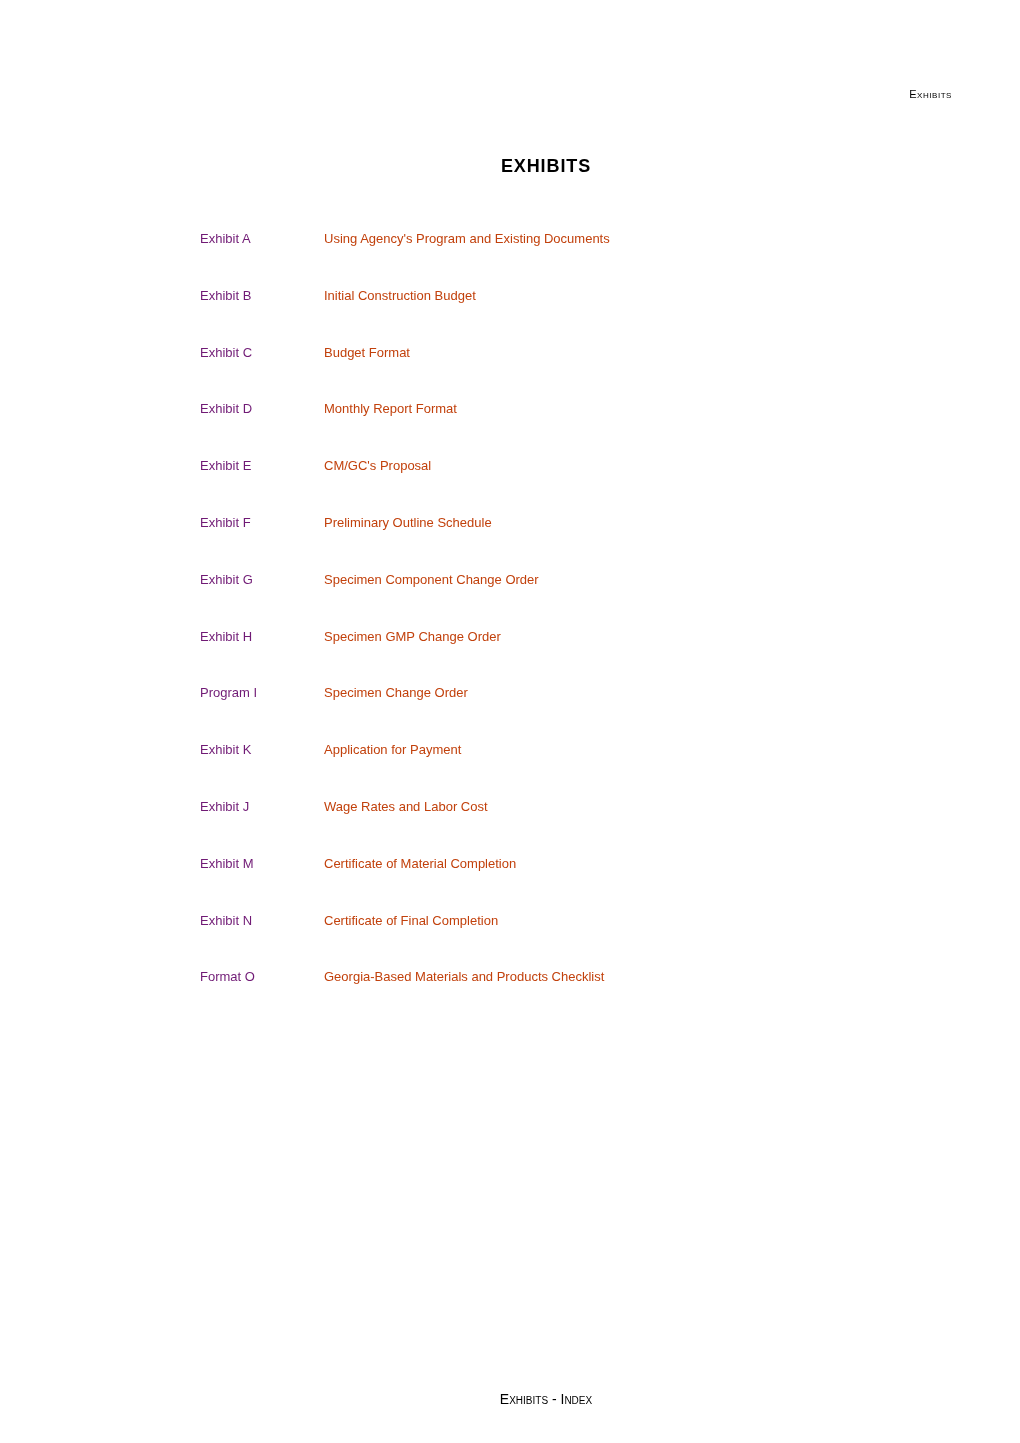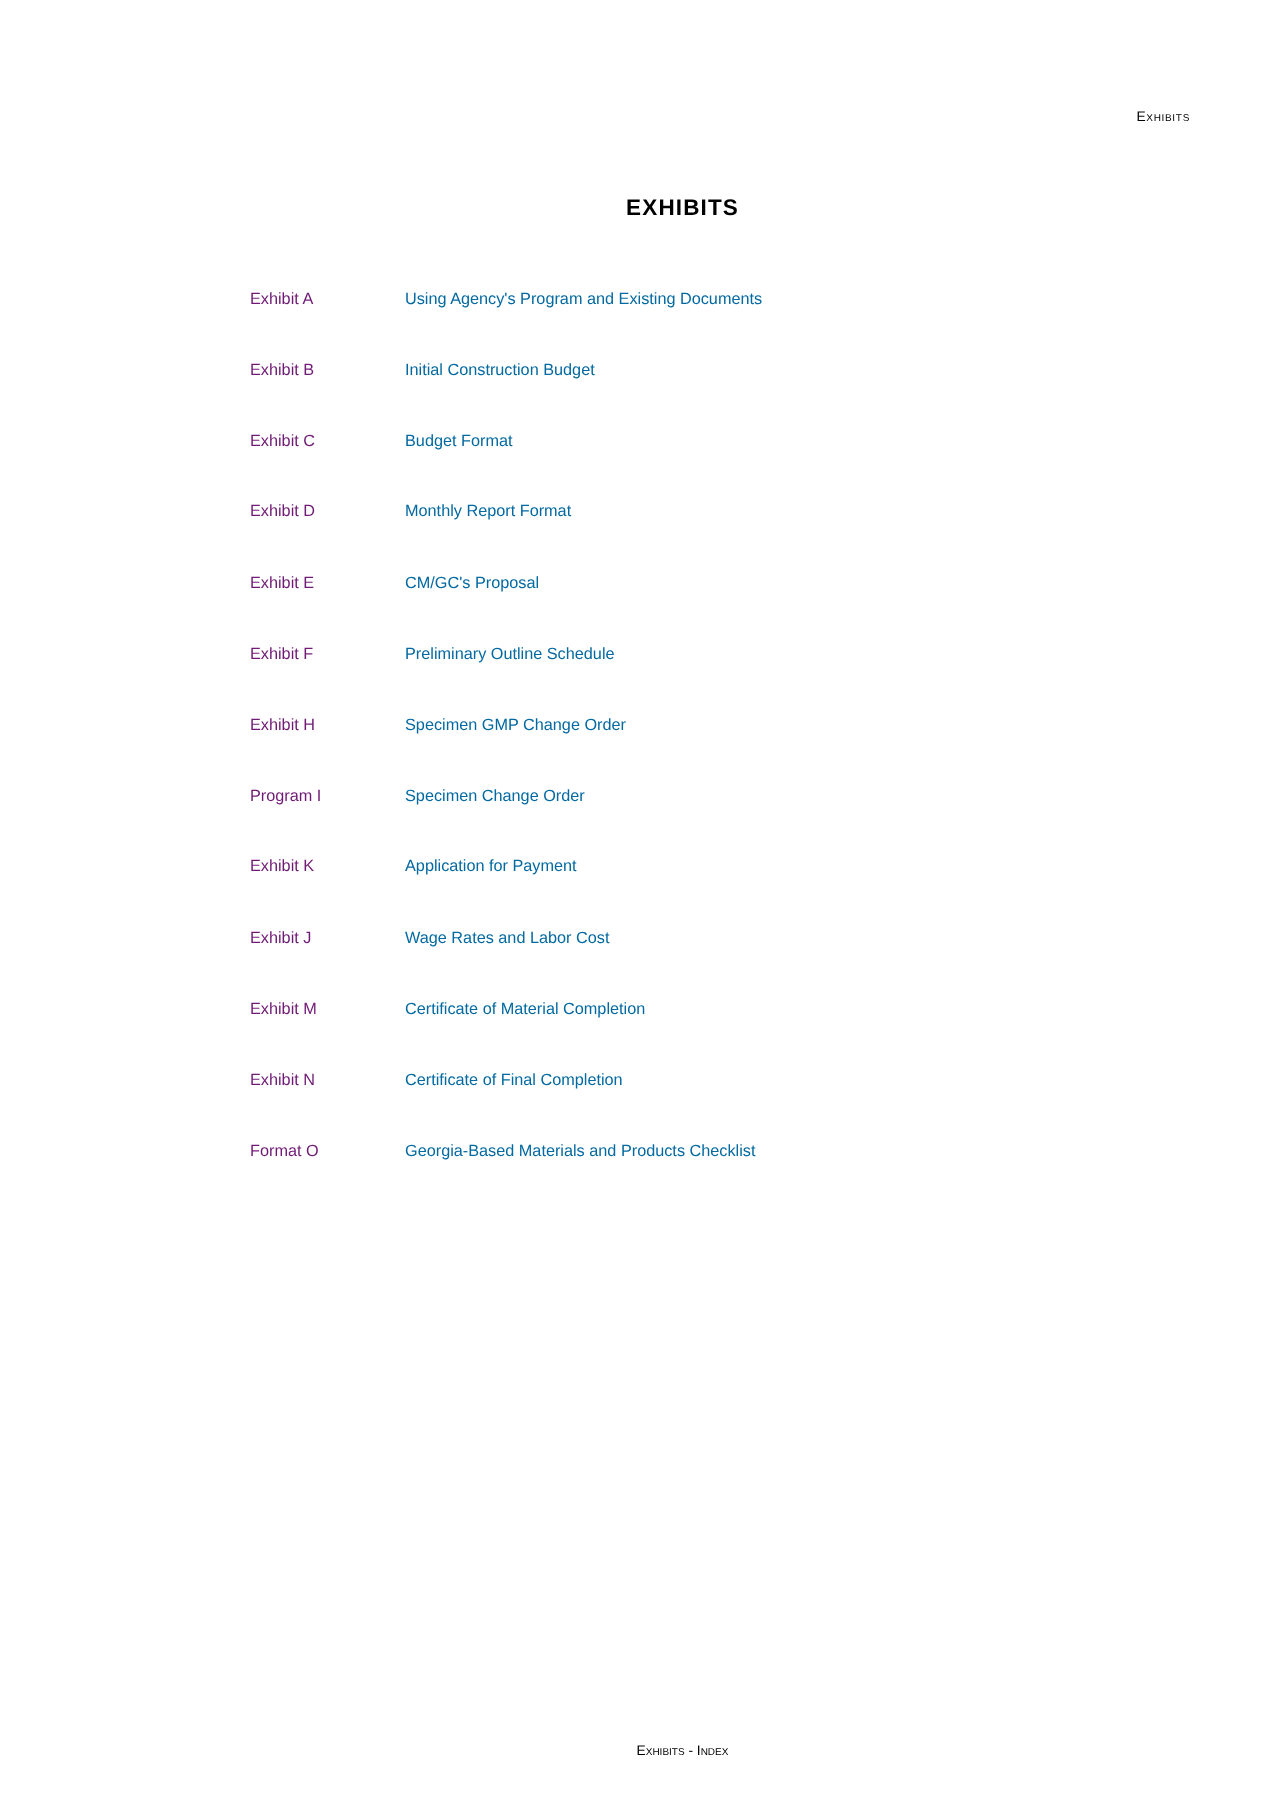--- a/index.html
+++ b/index.html
@@ -60,36 +60,36 @@
     }
 
     .exhibit-label {
       min-width: 100px;
       font-size: 13px;
       color: #701a75;
     }
 
     .exhibit-description {
       font-size: 13px;
-      color: #0369a1;
+      color: #c2410c;
     }
 
     .footer {
       position: absolute;
       bottom: 60px;
       left: 0;
       right: 0;
       text-align: center;
       font-size: 11px;
       color: #000;
     }
 
     .footer span {
       font-variant: small-caps;
-      font-size: 11px;
+      font-size: 14px;
     }
   </style>
 </head>
 <body>
 
 <div class="page-container">
 
   <div class="header-right">
     <span>Exhibits</span>
   </div>
@@ -115,20 +115,24 @@
       </div>
       <div class="exhibit-row">
         <span class="exhibit-label">Exhibit E</span>
         <span class="exhibit-description">CM/GC's Proposal</span>
       </div>
       <div class="exhibit-row">
         <span class="exhibit-label">Exhibit F</span>
         <span class="exhibit-description">Preliminary Outline Schedule</span>
       </div>
       <div class="exhibit-row">
+        <span class="exhibit-label">Exhibit G</span>
+        <span class="exhibit-description">Specimen Component Change Order</span>
+      </div>
+      <div class="exhibit-row">
         <span class="exhibit-label">Exhibit H</span>
         <span class="exhibit-description">Specimen GMP Change Order</span>
       </div>
       <div class="exhibit-row">
         <span class="exhibit-label">Program I</span>
         <span class="exhibit-description">Specimen Change Order</span>
       </div>
       <div class="exhibit-row">
         <span class="exhibit-label">Exhibit K</span>
         <span class="exhibit-description">Application for Payment</span>

